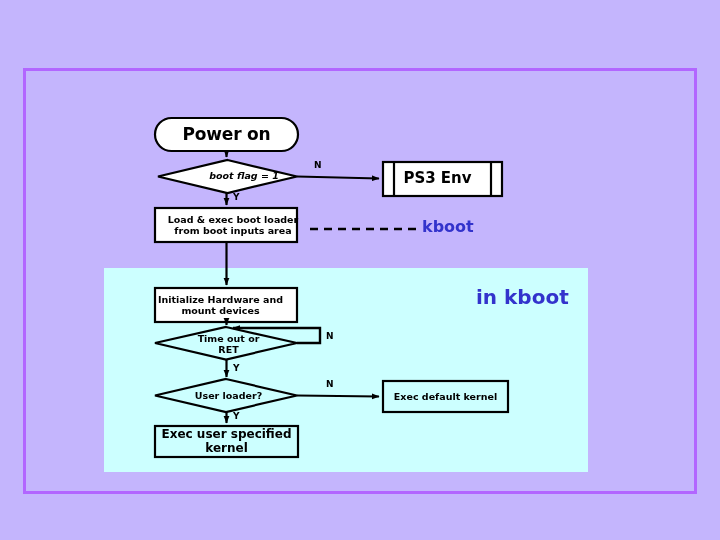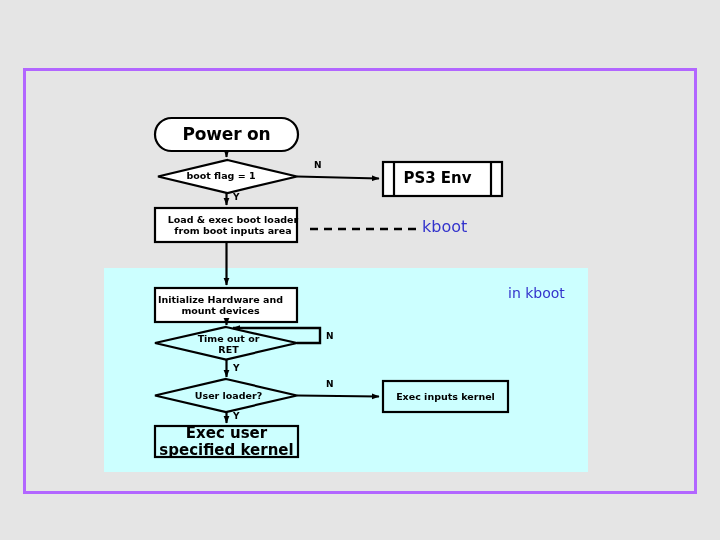--- a/index.html
+++ b/index.html
@@ -11,21 +11,21 @@
   body {
     width: 720px;
     height: 540px;
     font-family: "DejaVu Sans", sans-serif;
     overflow: hidden;
   }
   #slide {
     position: relative;
     width: 720px;
     height: 540px;
-    background: #e5e5e5;
+    background: #c4b5fd;
   }
   
   #frame {
     position: absolute;
     left: 23px;
     top: 68px;
     width: 674px;
     height: 426px;
     border: 3px solid #b266ff;
     box-sizing: border-box;
@@ -58,22 +58,23 @@
     font-weight: bold;
     line-height: 1.15;
     pointer-events: none;
   }
   .t-poweron {
     left: 155px; top: 118px; width: 143px; height: 33px;
     font-size: 17px;
     letter-spacing: -0.2px;
   }
   .t-bootflag {
-    left: 161px; top: 168px; width: 120px; height: 17px;
-    font-size: 9.5px;
+    left: 184px; top: 168px; width: 120px; height: 17px;
+    font-size: 9.5px;
+    font-style: italic;
   }
   .t-loadexec {
     left: 157px; top: 210px; width: 152px; height: 31px;
     font-size: 9.5px;
   }
   .t-init {
     left: 157px; top: 290px; width: 127px; height: 31px;
     font-size: 9.5px;
   }
   .t-timeout {
@@ -83,21 +84,21 @@
   .t-userinputs {
     left: 170px; top: 388px; width: 117px; height: 16px;
     font-size: 9.5px;
   }
   .t-execdefault {
     left: 385px; top: 384px; width: 121px; height: 26px;
     font-size: 9.5px;
   }
   .t-execuser {
     left: 157px; top: 430px; width: 139px; height: 24px;
-    font-size: 15px;
+    font-size: 12px;
   }
   .t-ps3env {
     left: 394px; top: 164px; width: 87px; height: 30px;
     font-size: 15px;
   }
   
   .branch-label {
     position: absolute;
     color: #000000;
     font-weight: bold;
@@ -106,31 +107,31 @@
   }
   .bl-n1  { left: 314px; top: 160px; }
   .bl-y1  { left: 233px; top: 192px; }
   .bl-n2  { left: 326px; top: 331px; }
   .bl-y2  { left: 233px; top: 363px; }
   .bl-n3  { left: 326px; top: 379px; }
   .bl-y3  { left: 233px; top: 411px; }
   
   .annot {
     position: absolute;
-    font-weight: normal;
+    font-weight: bold;
     pointer-events: none;
   }
   .a-kboot {
     left: 422px; top: 217px;
     font-size: 16px;
     color: #3333cc;
   }
   .a-inkboot {
-    left: 508px; top: 285px;
-    font-size: 14px;
+    left: 476px; top: 285px;
+    font-size: 20px;
     color: #3333cc;
   }
 </style>
 </head>
 <body>
 
 <div id="slide">
 
   <div id="frame"></div>
 
@@ -209,21 +210,21 @@
 
   <div class="node-text t-timeout">
     <span>
       <span>Time out or</span><br>
       <span>RET</span>
     </span>
   </div>
 
   <div class="node-text t-userinputs">User loader?</div>
 
-  <div class="node-text t-execdefault">Exec inputs kernel</div>
+  <div class="node-text t-execdefault">Exec default kernel</div>
 
   <div class="node-text t-execuser">Exec user specified kernel</div>
 
   <div class="branch-label bl-n1">N</div>
   <div class="branch-label bl-y1">Y</div>
   <div class="branch-label bl-n2">N</div>
   <div class="branch-label bl-y2">Y</div>
   <div class="branch-label bl-n3">N</div>
   <div class="branch-label bl-y3">Y</div>
 

